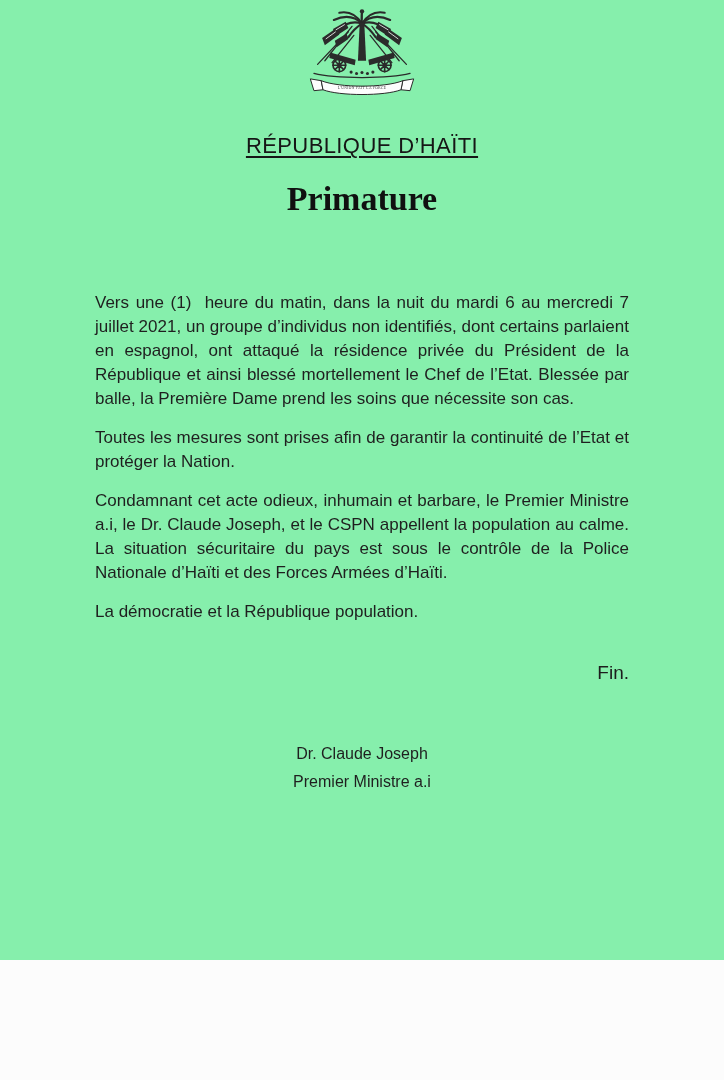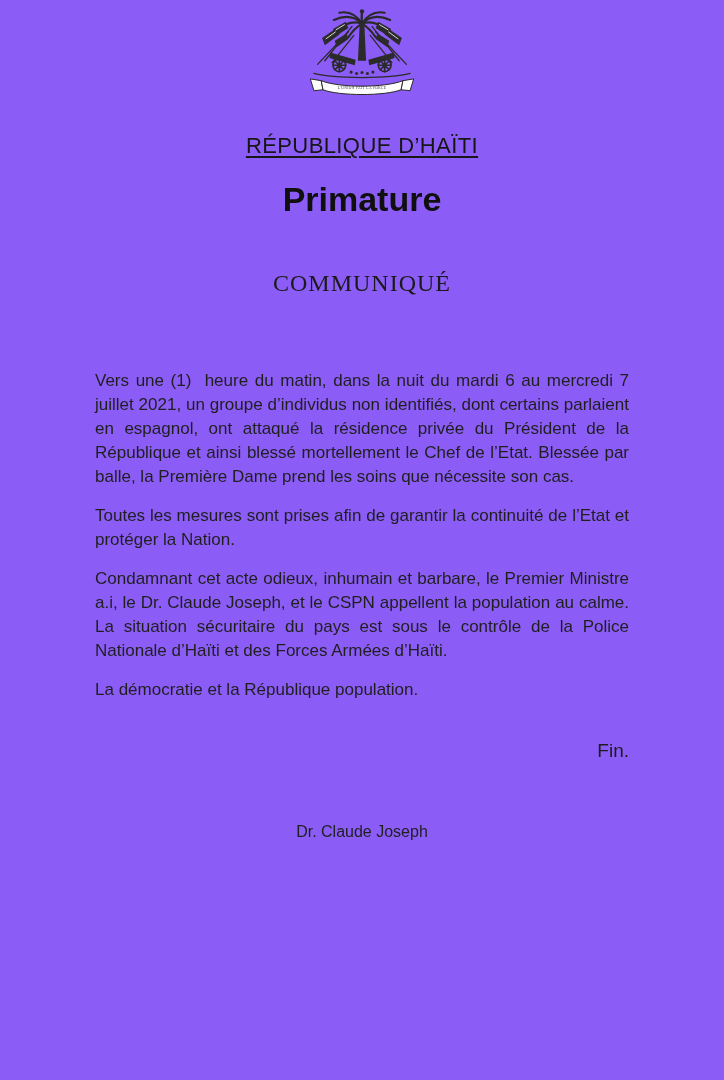--- a/index.html
+++ b/index.html
@@ -5,22 +5,22 @@
   html, body {
     margin: 0;
     padding: 0;
     background: #fcfcfc;
     font-family: "Liberation Sans", sans-serif;
     color: #1d1d1d;
   }
   .page {
     position: relative;
     width: 724px;
-    height: 1080px;
-    background: #8b5cf6;
+    height: 960px;
+    background: #86efac;
     overflow: hidden;
   }
   .emblem-wrap {
     width: 140px;
     margin: 8px auto 0;
     text-align: center;
   }
   .republic-title {
     margin-top: 30px;
     text-align: center;
@@ -29,21 +29,21 @@
     color: #161616;
     line-height: 26px;
   }
   .republic-title span {
     text-decoration: underline;
     text-underline-offset: 3px;
   }
   .office-title {
     margin-top: 20px;
     text-align: center;
-    font-family: Liberation Sans, sans-serif;
+    font-family: Liberation Serif, serif;
     font-weight: bold;
     font-size: 34px;
     line-height: 40px;
     color: #101010;
   }
   .heading {
     margin-top: 50px;
     text-align: center;
     font-family: "Liberation Serif", serif;
     font-size: 24px;
@@ -153,28 +153,28 @@
       </g>
     </svg>
   </div>
 
   <div class="republic-title">
     <span>RÉPUBLIQUE D’HAÏTI</span>
   </div>
 
   <div class="office-title">Primature</div>
 
-  <div class="heading">COMMUNIQUÉ</div>
 
   <div class="body-col">
     <p>Vers une (1)&nbsp; heure du matin, dans la nuit du mardi 6 au mercredi 7 juillet 2021, un groupe d’individus non identifiés, dont certains parlaient en espagnol, ont attaqué la résidence privée du Président de la République et ainsi blessé mortellement le Chef de l’Etat. Blessée par balle, la Première Dame prend les soins que nécessite son cas.</p>
     <p>Toutes les mesures sont prises afin de garantir la continuité de l’Etat et protéger la Nation.</p>
     <p>Condamnant cet acte odieux, inhumain et barbare, le Premier Ministre a.i, le Dr. Claude Joseph, et le CSPN appellent la population au calme. La situation sécuritaire du pays est sous le contrôle de la Police Nationale d’Haïti et des Forces Armées d’Haïti.</p>
     <p>La démocratie et la République population.</p>
 
     <div class="closing">Fin.</div>
 
     <div class="signature">
       <div>Dr. Claude Joseph</div>
+      <div>Premier Ministre a.i</div>
     </div>
   </div>
 
 </div>
 
 </body></html>

